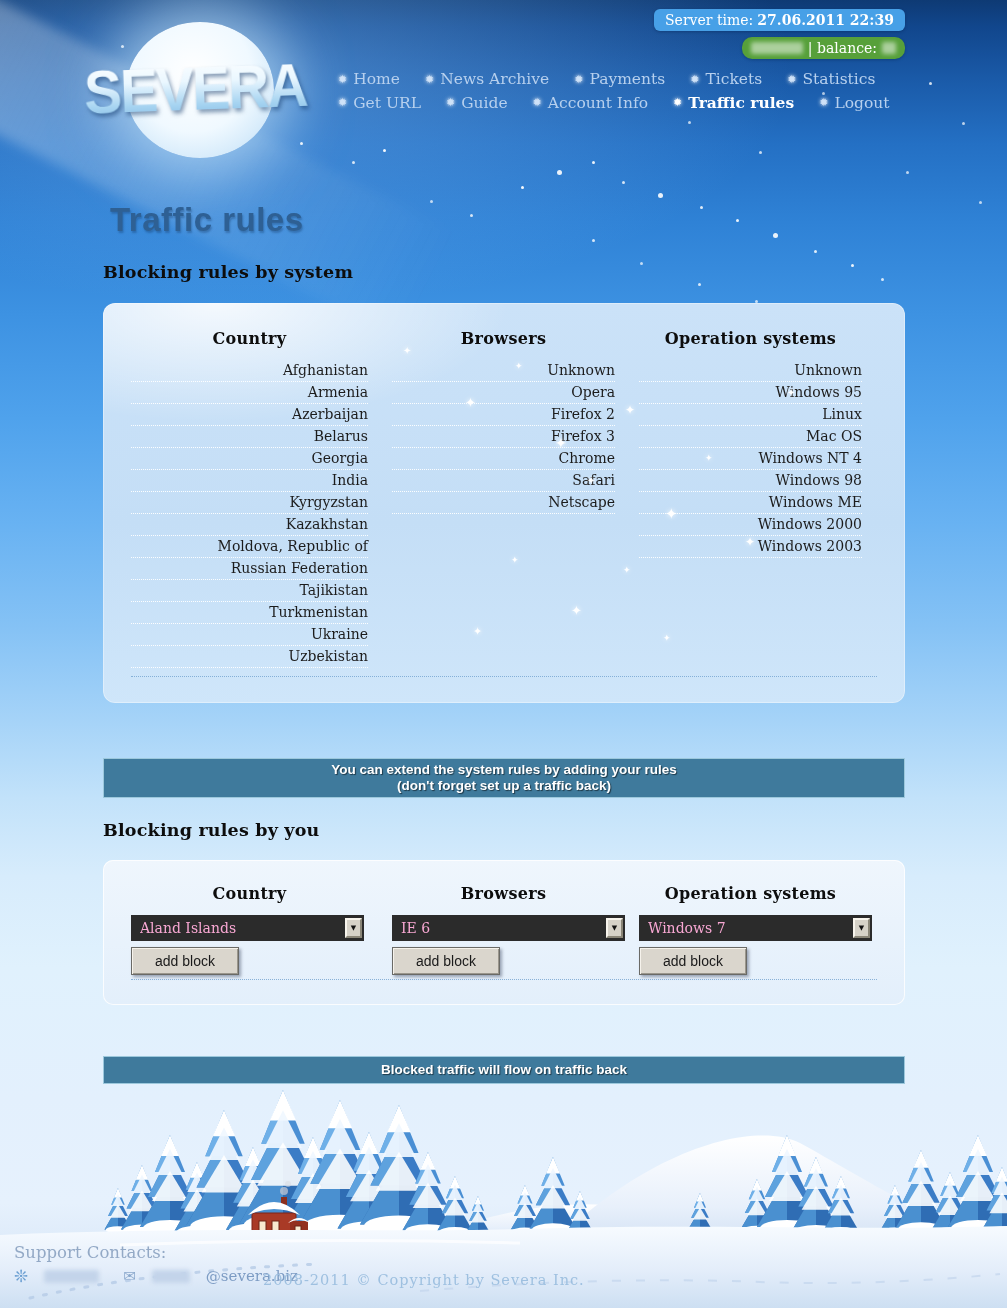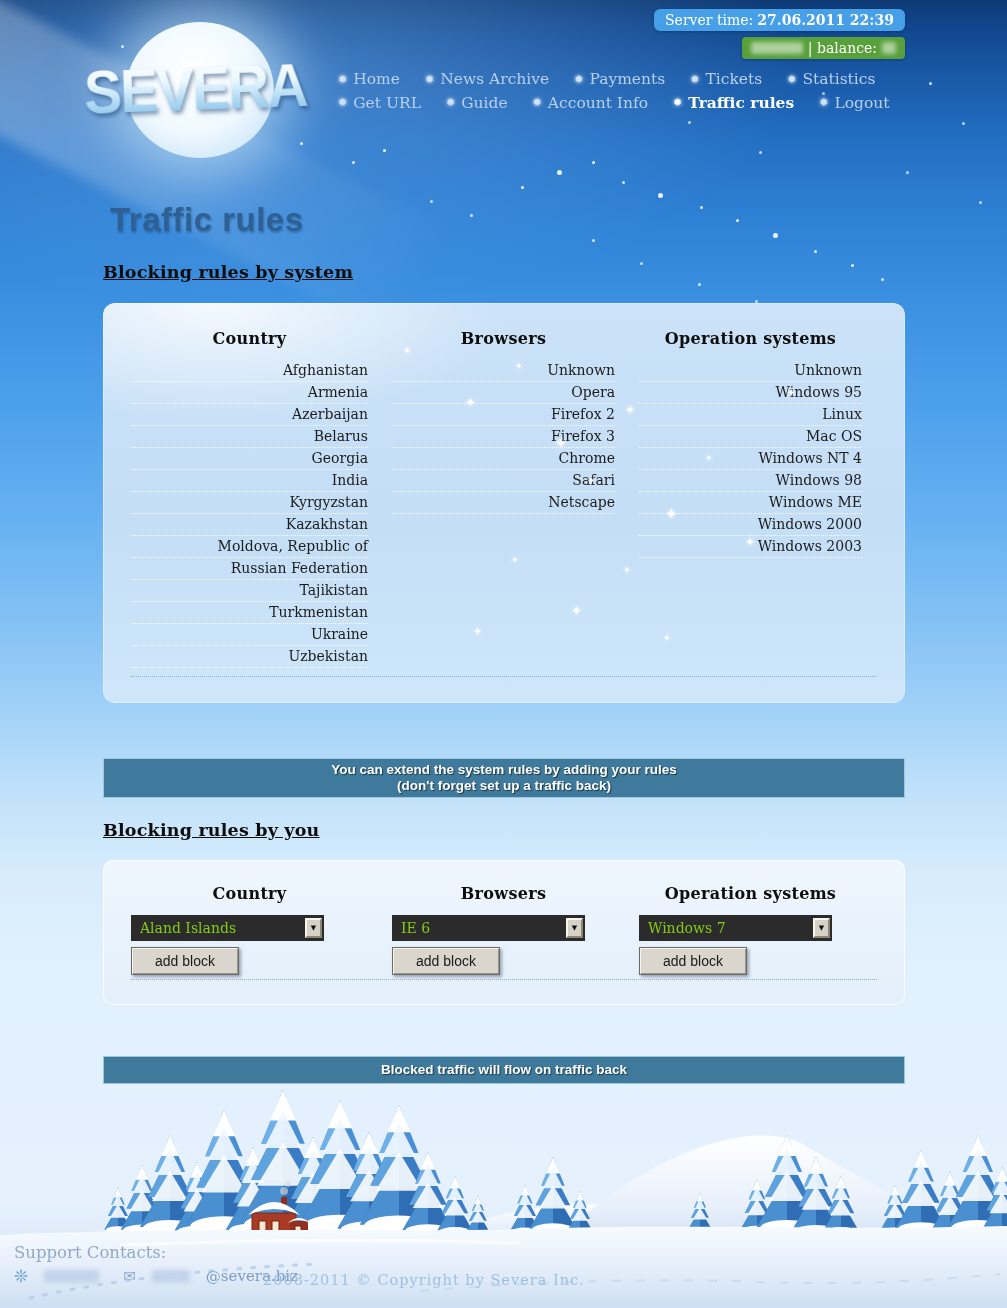--- a/index.html
+++ b/index.html
@@ -27,21 +27,21 @@
   .logo{ position:absolute; left:84px; top:55px; width:240px;
     font-family:"Liberation Sans",sans-serif; font-weight:bold; font-size:57px; letter-spacing:-2px;
     transform:rotate(-2deg) scaleY(1.08);
     background:linear-gradient(180deg,#ffffff 5%,#eaf7ff 40%,#a7d4f1 72%,#7db8e4 100%);
     -webkit-background-clip:text; background-clip:text; color:transparent;
     filter:drop-shadow(2px 3px 2px rgba(15,55,105,.5)); cursor:pointer; }
   .badges{ position:absolute; top:9px; right:102px; display:flex; flex-direction:column; align-items:flex-end; gap:6px; }
   .server-badge{ background:#47a0e7; border-radius:6px; padding:3px 11px; color:#fff; font-size:14px;
     box-shadow:0 1px 3px rgba(0,30,70,.35); white-space:nowrap; }
   .server-badge b{ margin-left:4px; }
-  .balance-badge{ background:#57a03a; border-radius:4px; padding:3px 9px; color:#fff; font-size:14px;
+  .balance-badge{ background:#57a03a; border-radius:10px; padding:3px 9px; color:#fff; font-size:14px;
     display:flex; align-items:center; gap:5px; box-shadow:0 1px 3px rgba(0,30,70,.35); }
   .blur{ display:inline-block; height:12px; border-radius:2px; background:rgba(255,255,255,.5); filter:blur(2px); }
   .blur.w52{width:52px} .blur.w14{width:14px}
   .blur.gray{ background:#c3d4ea; height:13px; }
   .blur.w55{width:55px} .blur.w38{width:38px}
 
   nav{ position:absolute; left:338px; top:70px; width:560px; }
   .nav-row{ list-style:none; display:flex; flex-wrap:nowrap; gap:25px; margin-bottom:5px; }
   .nav-item{ display:flex; align-items:center; gap:6px; color:#b7d0ee; font-size:15.5px; cursor:pointer; white-space:nowrap; }
   .nav-item .bullet{ font-family:"DejaVu Sans",sans-serif; font-size:11px; color:#cfe2f8; text-shadow:0 0 4px #fff; }
@@ -69,21 +69,21 @@
       698px 283px 0 0 rgba(255,255,255,.8), 755px 300px 0 0 rgba(255,255,255,.7); }
   .star{ position:absolute; color:#fff; font-family:"DejaVu Sans",sans-serif;
     text-shadow:0 0 5px rgba(255,255,255,.95); pointer-events:none; }
   .star::after{ content:"✦"; }
 
   
   .content{ position:absolute; left:103px; top:200px; width:802px; }
   h1.page-title{ margin:0 0 0 7px; height:40px; line-height:40px;
     font-family:"Liberation Sans",sans-serif; font-size:33px; font-weight:bold; color:#2e6094;
     text-shadow:1px 2px 2px rgba(10,40,80,.3); letter-spacing:.5px; }
-  h2.section-heading{ margin-top:22px; height:22px; font-size:17.5px; color:#0d0d0d; letter-spacing:.2px;text-decoration:underline; }
+  h2.section-heading{ margin-top:22px; height:22px; font-size:17.5px; color:#0d0d0d; letter-spacing:.2px; }
 
   .panel{ position:relative; margin-top:19px; width:802px; height:400px; border-radius:12px;
     background:
       radial-gradient(ellipse 420px 170px at 14% 0%, rgba(255,255,255,.8), rgba(255,255,255,0) 70%),
       linear-gradient(180deg,#cbe2f8 0%, #c4def6 55%, #cfe6fa 100%);
     box-shadow:0 0 0 1px rgba(255,255,255,.35) inset; }
   .cols{ display:grid; grid-template-columns:237px 223px 223px; column-gap:24px; padding:26px 0 0 28px; }
   .col h3{ font-size:16px; color:#0d0d0d; text-align:center; margin-bottom:12px; letter-spacing:.3px; }
   .rule-list{ list-style:none; }
   .rule-list li{ height:22px; line-height:21px; padding-left:14px; font-size:14px; color:#1c1c1c;
@@ -94,22 +94,22 @@
   .banner{ margin-top:55px; width:802px; background:#3f7a9c; border:1px solid #9cc8dc;
     color:#fff; text-align:center; font-family:"Liberation Sans",sans-serif; font-weight:bold;
     font-size:13.5px; line-height:16px; padding:3px 0; text-shadow:1px 1px 1px rgba(0,0,0,.55); }
   .banner.single{ margin-top:51px; padding:5px 0; }
   h2.section-heading.second{ margin-top:22px; }
 
   .panel.user{ margin-top:18px; height:145px;
     background:linear-gradient(180deg,#eff6fd 0%, #e3effb 100%); border-radius:10px;
     box-shadow:0 0 0 1px rgba(255,255,255,.8) inset; }
   .user .cols{ padding-top:24px; }
-  .select{ width:193px; height:26px; background:#2b2b2b; display:flex; align-items:center;
-    color:#84cc16; font-size:14px; padding:0 2px 0 9px; cursor:pointer; }
+  .select{ width:233px; height:26px; background:#2b2b2b; display:flex; align-items:center;
+    color:#f9a8d4; font-size:14px; padding:0 2px 0 9px; cursor:pointer; }
   .select .select-value{ flex:1; white-space:nowrap; overflow:hidden; }
   .select .select-arrow{ width:17px; height:20px; background:#d6d2c8;
     border-top:2px solid #f7f4ec; border-left:2px solid #f7f4ec;
     border-right:2px solid #8a8678; border-bottom:2px solid #8a8678;
     display:flex; align-items:center; justify-content:center;
     font-size:7px; color:#111; font-family:"DejaVu Sans",sans-serif; }
   .select .select-arrow::after{ content:"▼"; }
   .add-block{ margin-top:6px; padding:5px 23px; font-family:"Liberation Sans",sans-serif;
     font-size:14px; color:#1a1a1a; background:#dad6cd; border:1px solid #6a6a66; cursor:pointer;
     box-shadow:inset 1px 1px 0 #f6f3ec, inset -1px -1px 0 #9a968c, 2px 2px 3px rgba(55,65,90,.45); }

